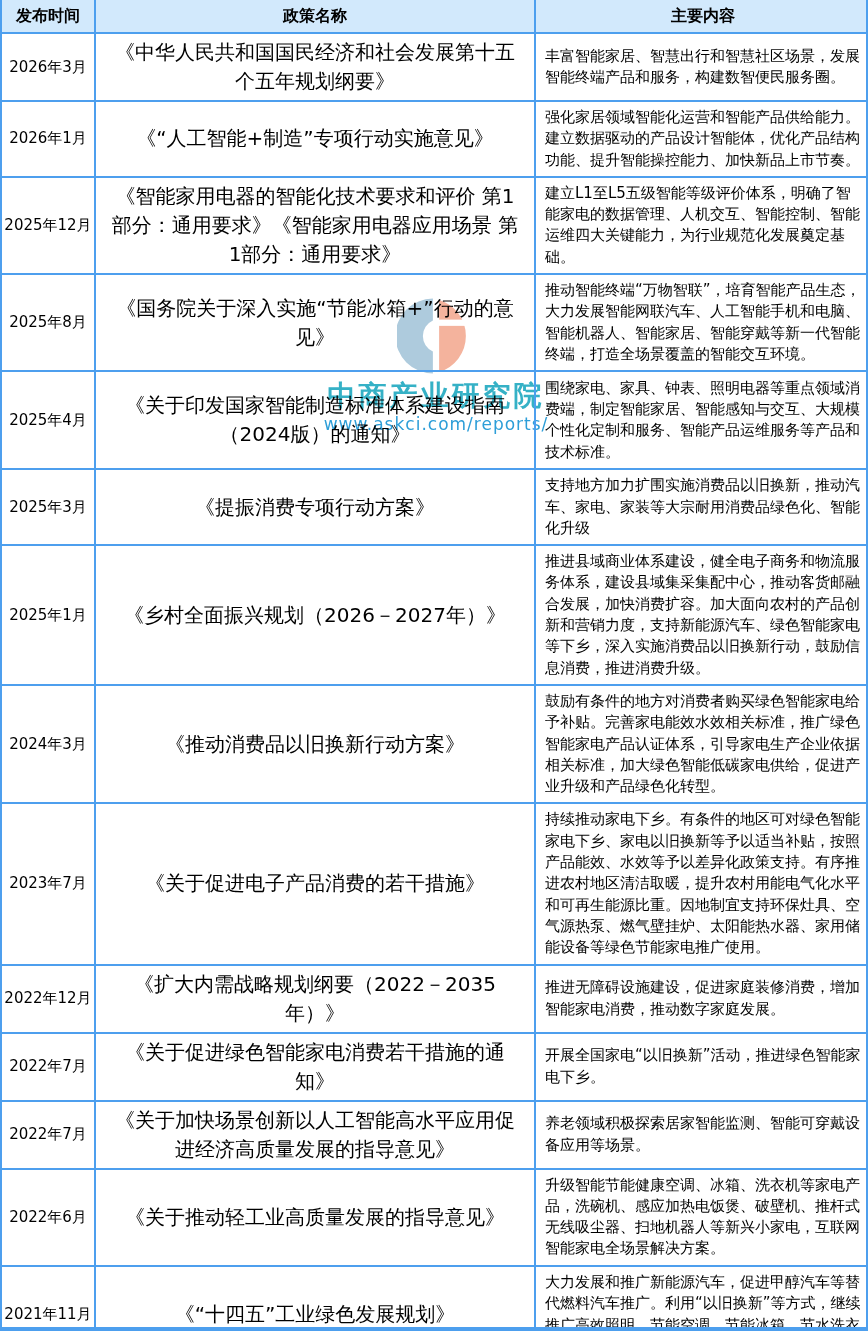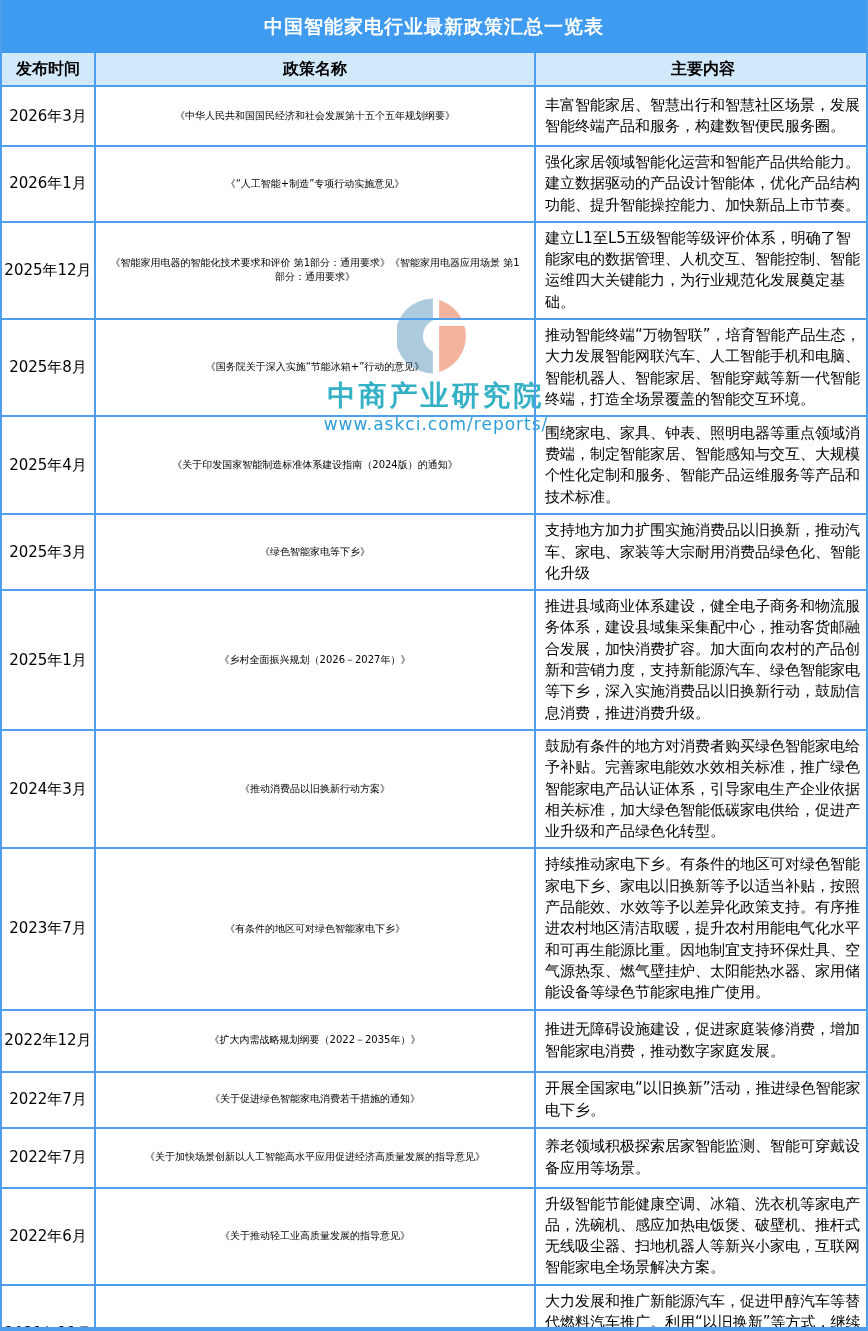--- a/index.html
+++ b/index.html
@@ -71,37 +71,36 @@
   }
   table.policy th:first-child, table.policy td:first-child{border-left:none;}
   table.policy th:last-child, table.policy td:last-child{border-right:none;}
   td.col-date{
     text-align:center;
     font-size:15px;
     padding:12px 2px;
   }
   td.col-name{
     text-align:center;
-    font-size:10px;
+    font-size:20px;
     line-height:1.45;
     padding:4px 10px;
   }
   td.col-content{
     text-align:left;
     font-size:15px;
     line-height:1.42;
     padding:5px 8px 5px 9px;
   }
 </style>
 </head>
 <body>
 
 <div class="page">
 
-  <div class="title-bar">中国智能家电行业最新政策汇总一览表</div>
 
   <div class="watermark">
     <svg class="wm-logo" width="78" height="78" viewBox="0 0 100 100" aria-hidden="true">
       <path d="M46,2 A48,48 0 0,0 46,98 L46,70 A22,22 0 0,1 46,30 Z" fill="#AECBDD"></path>
       <path d="M54,4 A48,48 0 0,1 54,96 Z" fill="#F4B39D"></path>
       <rect x="50" y="29" width="50" height="8" fill="#ffffff"></rect>
     </svg>
     <div class="wm-brand">中商产业研究院</div>
     <div class="wm-url">www.askci.com/reports/</div>
   </div>
@@ -140,36 +139,36 @@
           <td class="col-name">《国务院关于深入实施“节能冰箱+”行动的意见》</td>
           <td class="col-content">推动智能终端“万物智联”，培育智能产品生态，大力发展智能网联汽车、人工智能手机和电脑、智能机器人、智能家居、智能穿戴等新一代智能终端，打造全场景覆盖的智能交互环境。</td>
         </tr>
         <tr style="height: 98px;">
           <td class="col-date">2025年4月</td>
           <td class="col-name">《关于印发国家智能制造标准体系建设指南（2024版）的通知》</td>
           <td class="col-content">围绕家电、家具、钟表、照明电器等重点领域消费端，制定智能家居、智能感知与交互、大规模个性化定制和服务、智能产品运维服务等产品和技术标准。</td>
         </tr>
         <tr style="height: 70px;">
           <td class="col-date">2025年3月</td>
-          <td class="col-name">《绿色智能家电等下乡》</td>
+          <td class="col-name">《提振消费专项行动方案》</td>
           <td class="col-content">支持地方加力扩围实施消费品以旧换新，推动汽车、家电、家装等大宗耐用消费品绿色化、智能化升级</td>
         </tr>
         <tr style="height: 122px;">
           <td class="col-date">2025年1月</td>
           <td class="col-name">《乡村全面振兴规划（2026－2027年）》</td>
           <td class="col-content">推进县域商业体系建设，健全电子商务和物流服务体系，建设县域集采集配中心，推动客货邮融合发展，加快消费扩容。加大面向农村的产品创新和营销力度，支持新能源汽车、绿色智能家电等下乡，深入实施消费品以旧换新行动，鼓励信息消费，推进消费升级。</td>
         </tr>
         <tr style="height: 112px;">
           <td class="col-date">2024年3月</td>
           <td class="col-name">《推动消费品以旧换新行动方案》</td>
           <td class="col-content">鼓励有条件的地方对消费者购买绿色智能家电给予补贴。完善家电能效水效相关标准，推广绿色智能家电产品认证体系，引导家电生产企业依据相关标准，加大绿色智能低碳家电供给，促进产业升级和产品绿色化转型。</td>
         </tr>
         <tr style="height: 140px;">
           <td class="col-date">2023年7月</td>
-          <td class="col-name">《有条件的地区可对绿色智能家电下乡》</td>
+          <td class="col-name">《关于促进电子产品消费的若干措施》</td>
           <td class="col-content">持续推动家电下乡。有条件的地区可对绿色智能家电下乡、家电以旧换新等予以适当补贴，按照产品能效、水效等予以差异化政策支持。有序推进农村地区清洁取暖，提升农村用能电气化水平和可再生能源比重。因地制宜支持环保灶具、空气源热泵、燃气壁挂炉、太阳能热水器、家用储能设备等绿色节能家电推广使用。</td>
         </tr>
         <tr style="height: 62px;">
           <td class="col-date">2022年12月</td>
           <td class="col-name">《扩大内需战略规划纲要（2022－2035年）》</td>
           <td class="col-content">推进无障碍设施建设，促进家庭装修消费，增加智能家电消费，推动数字家庭发展。</td>
         </tr>
         <tr style="height: 56px;">
           <td class="col-date">2022年7月</td>
           <td class="col-name">《关于促进绿色智能家电消费若干措施的通知》</td>

